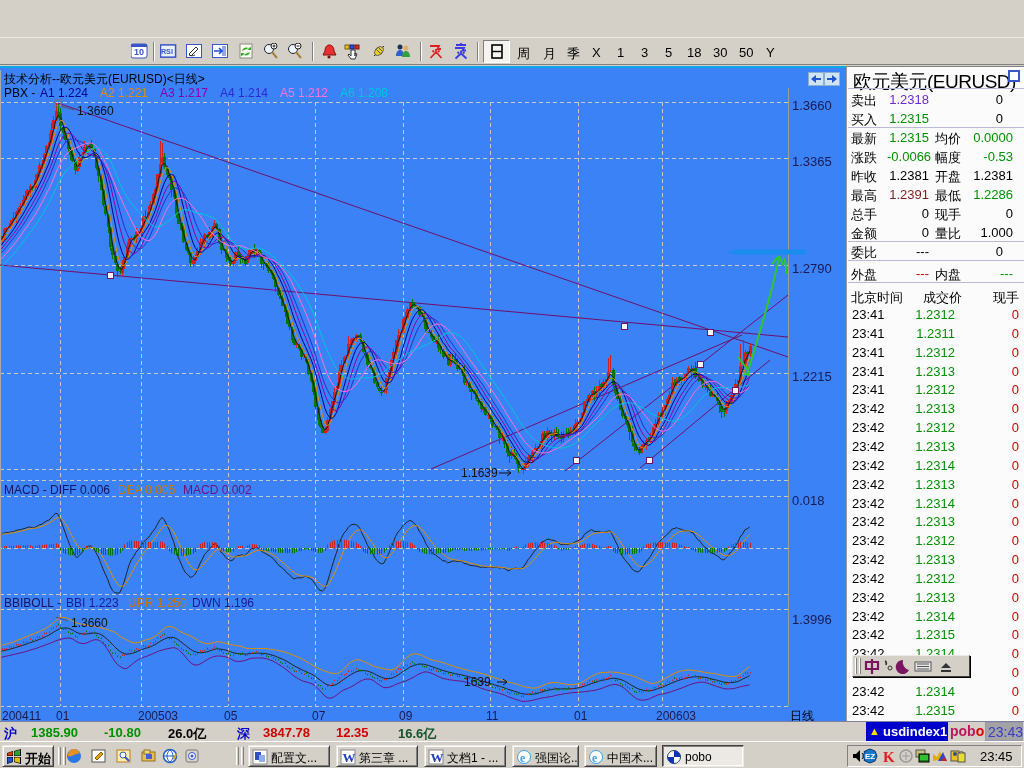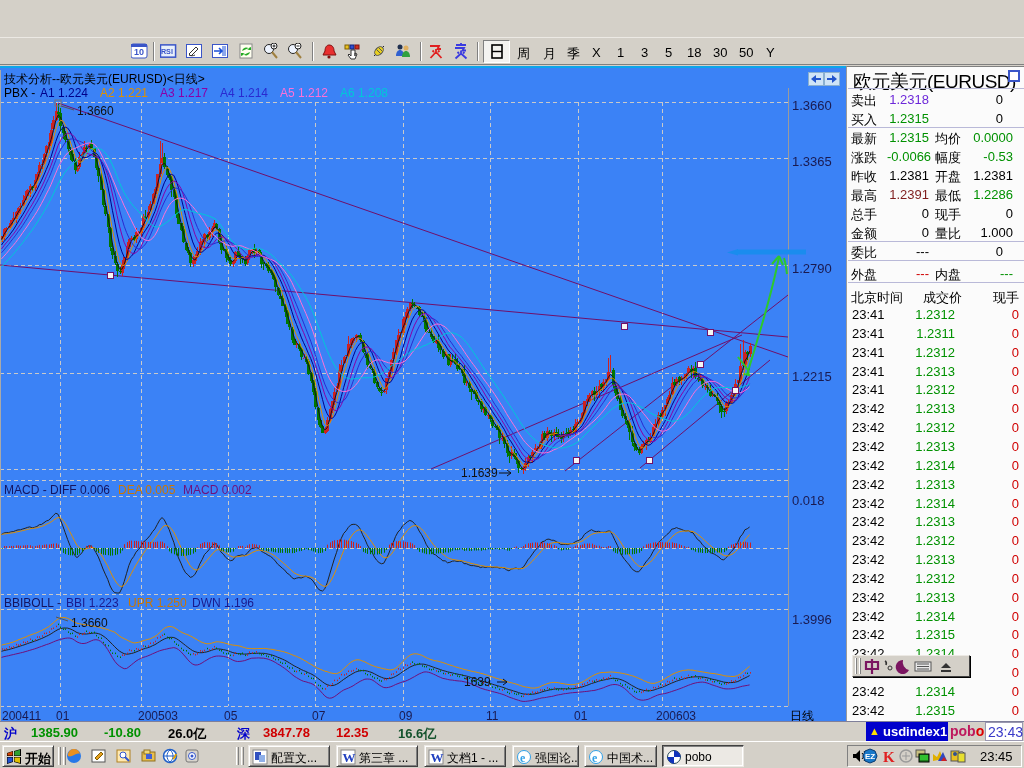--- a/index.html
+++ b/index.html
@@ -362,21 +362,21 @@
     <span style="left:168px;color:#000">26.0亿</span>
     <span style="left:237px;color:#0000cc">深</span>
     <span style="left:263px;color:#d00000">3847.78</span>
     <span style="left:336px;color:#d00000">12.35</span>
     <span style="left:398px;color:#14532d">16.6亿</span>
     <span class="abs" style="left:866px;top:0px;width:82px;height:19px;background:#0000cc;color:#fff;padding-top:2px">
         <i style="font-style:normal;color:#ffe000;font-size:11px;position:absolute;left:3px;top:3px">▲</i>
         <b style="position:absolute;left:17px;top:2px">usdindex1</b>
       </span>
     <span style="left:950px;top:1px;font-size:14px"><b style="color:#be185d">pob</b><b style="color:#dd0000">o</b></span>
-    <span class="abs" style="left:985px;top:0px;width:38px;height:19px;background:#ffffff;border:1px solid #9a98b0;color:#3a3ac8;font-weight:normal;font-size:14px;padding:1px 0 0 2px">23:43</span>
+    <span class="abs" style="left:985px;top:0px;width:38px;height:19px;background:#a3a3a3;border:1px solid #9a98b0;color:#3a3ac8;font-weight:normal;font-size:14px;padding:1px 0 0 2px">23:43</span>
   </div>
 
   <div id="task" class="abs">
     <div class="tkbtn abs" style="left:2px;width:52px">
         <svg style="position:absolute;left:3px;top:3px" width="16" height="16" viewBox="0 0 16 16">
           <path d="M1 4l6-2v5H1zM8 2l7-2v7H8zM1 8h6v5l-6 2zM8 8h7v7l-7-2z" fill="#000"></path>
           <path d="M1.5 4.2l5-1.7v4H1.5z" fill="#d04000"></path>
           <path d="M8.5 2.4l5.5-1.6v5.7H8.5z" fill="#30a030"></path>
           <path d="M1.5 8.5h5v4l-5 1.7z" fill="#2050d0"></path>
           <path d="M8.5 8.5h5.5v5.5l-5.5-1.6z" fill="#e0c000"></path>

